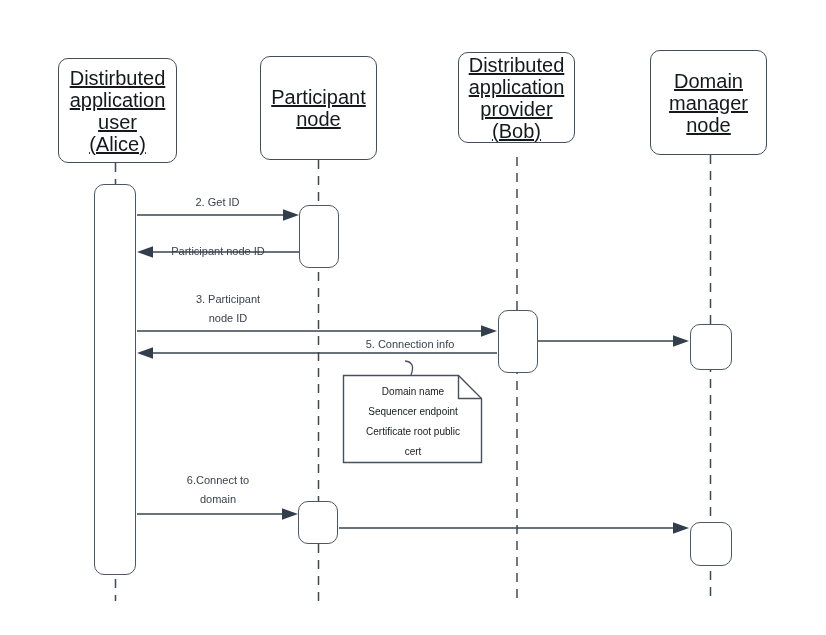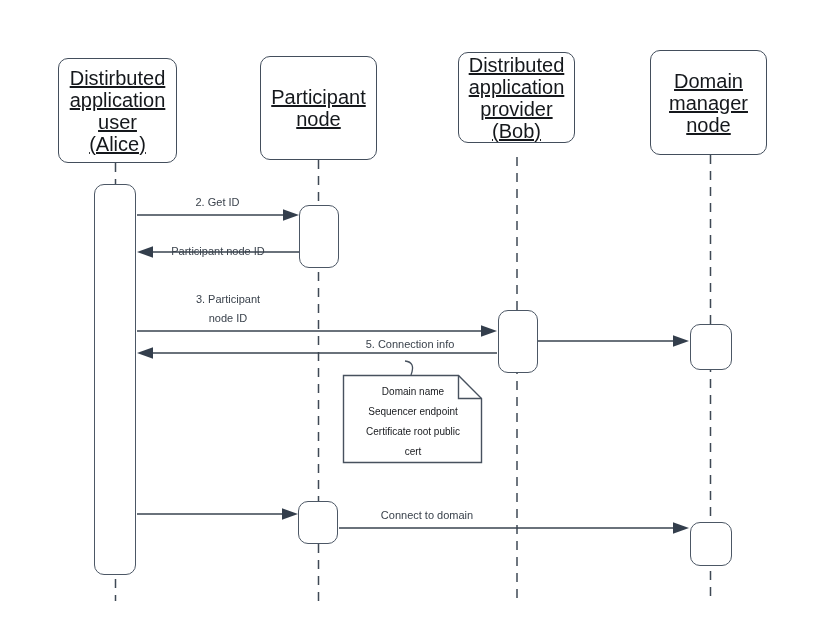--- a/index.html
+++ b/index.html
@@ -101,20 +101,21 @@
   <div class="activation" style="left:498px; top:310px; width:40px; height:63px;"></div>
   <div class="activation" style="left:690px; top:324px; width:42px; height:46px;"></div>
   <div class="activation" style="left:298px; top:501px; width:40px; height:43px;"></div>
   <div class="activation" style="left:690px; top:522px; width:42px; height:44px;"></div>
 
   <div class="msg-label" style="left:145px; top:193px; width:145px;">2. Get ID</div>
   <div class="msg-label" style="left:133px; top:229px; width:170px;margin-top:13px;">Participant node ID</div>
   <div class="msg-label" style="left:168px; top:290px; width:120px;">3. Participant
 node ID</div>
   <div class="msg-label" style="left:330px; top:335px; width:160px;">5. Connection info</div>
-  <div class="msg-label" style="left:347px; top:506px; width:160px;">Connect to domain</div>
+  <div class="msg-label" style="left:163px; top:471px; width:110px;">6.Connect to
+domain</div>
 
   <div class="note-text" style="left:350px; top:382px; width:126px;">Domain name
 Sequencer endpoint
 Certificate root public
 cert</div>
 
 </div>
 
 </body></html>

